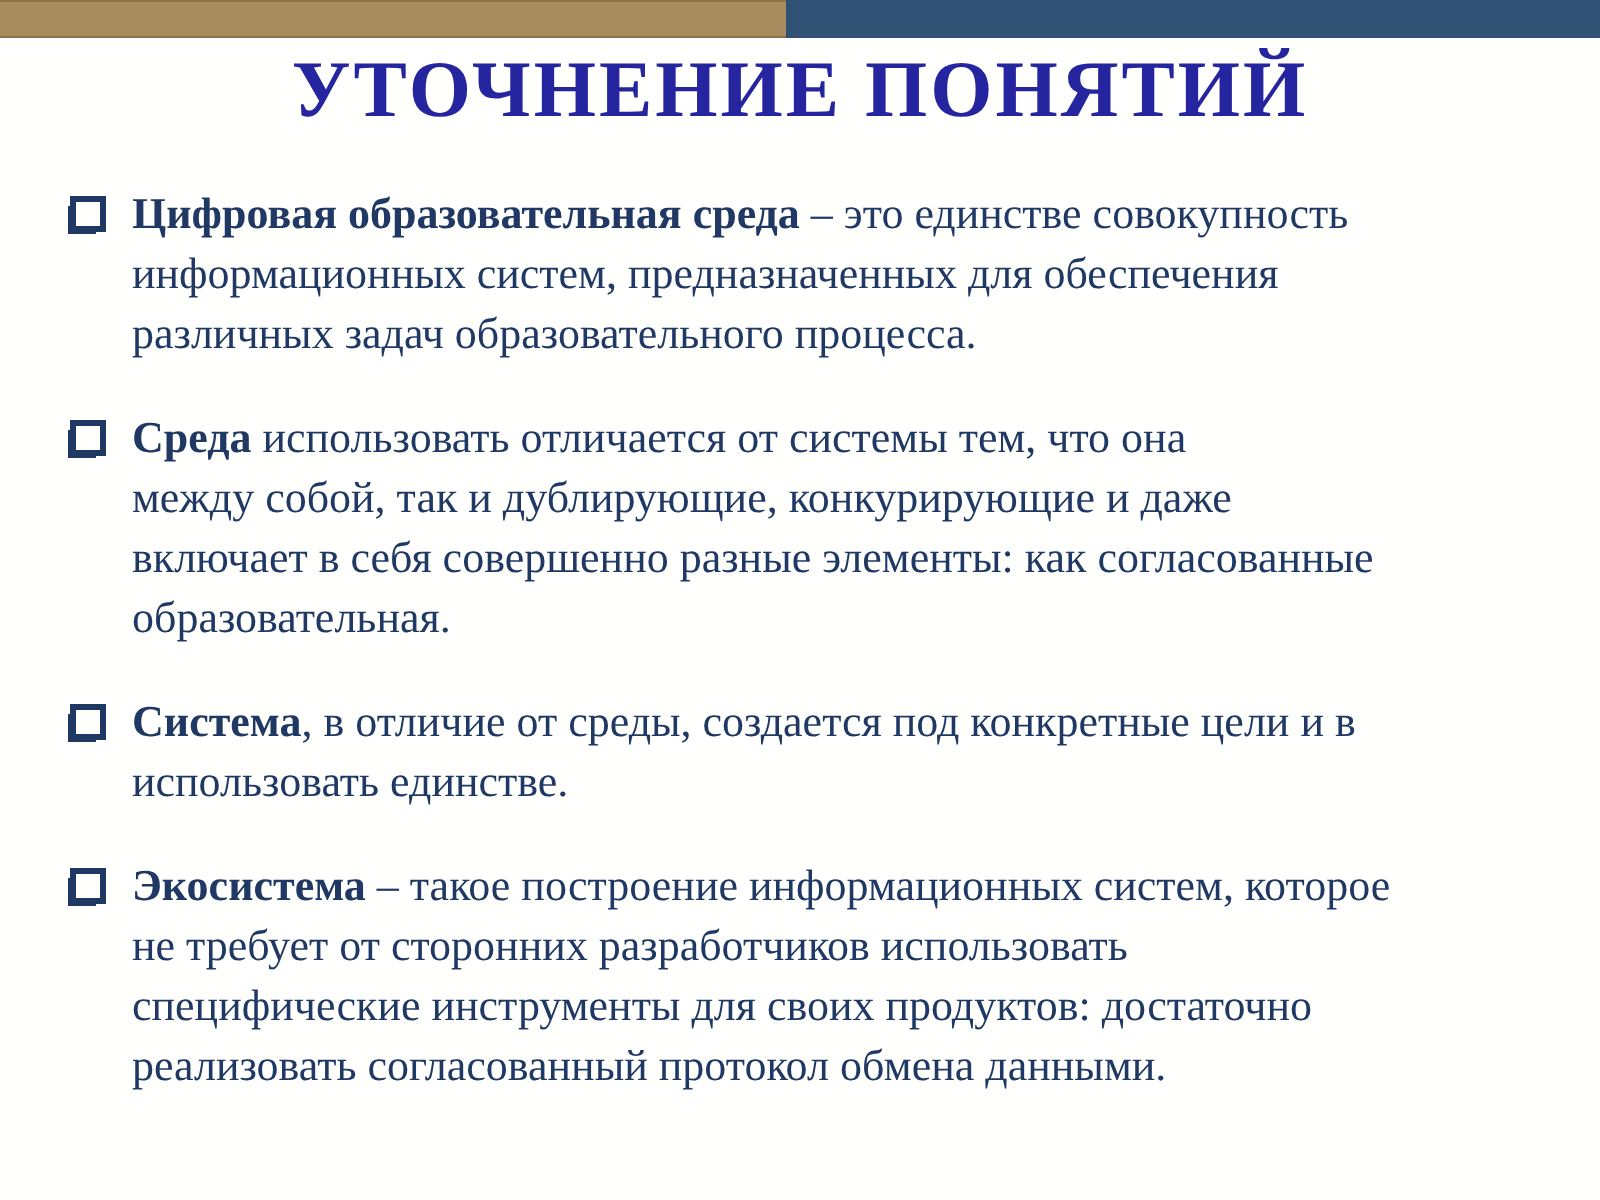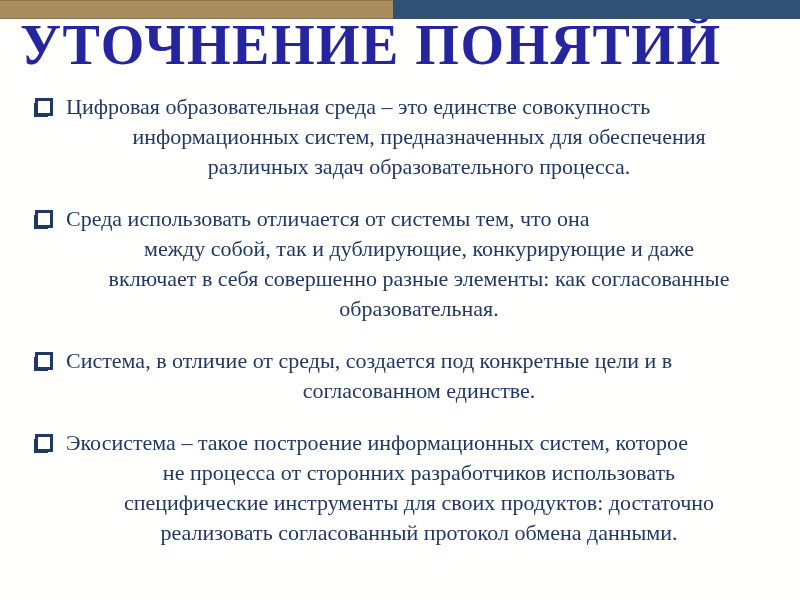--- a/index.html
+++ b/index.html
@@ -15,21 +15,22 @@
   .topbar { position: absolute; top: 0; left: 0; width: 800px; height: 19px; display: flex; }
   .topbar .seg-tan {
     width: 393px; height: 19px; background: #a68c5f;
     box-shadow: inset 0 1px 0 rgba(60,45,10,.25), inset 0 -1px 0 rgba(60,45,10,.25);
   }
   .topbar .seg-navy { flex: 1; height: 19px; background: #2f5173; }
 
   
   h1.title {
     margin: 22px 20px 0 20px;
-    font-size: 56px;
+    text-align: center;
+    font-size: 40px;
     line-height: 46px;
     font-weight: bold;
     letter-spacing: 1.5px;
     color: #2525a0;
     white-space: nowrap;
   }
 
   
   .content { margin: 24px 28px 0 35px; }
   .item {
@@ -40,23 +41,23 @@
     font-size: 22px;
     line-height: 30px;
   }
   .item .ballot {
     position: absolute; left: 0; top: 6px;
     width: 12px; height: 12px;
     border: 3px solid #1f3864;
     background: #fffffd;
     box-shadow: -3px 3px 0 -2px #1f3864;
   }
-  .item b { font-weight: normal; }
+  .item b { font-weight: bold; }
   .ln { white-space: nowrap; }
-  [data-bind-lines] > div { white-space: nowrap; text-align: center; }
+  [data-bind-lines] > div { white-space: nowrap; }
 </style>
 </head>
 <body>
 
 <div class="topbar">
   <div class="seg-tan"></div>
   <div class="seg-navy"></div>
 </div>
 
 <h1 class="title" data-bind="slide.title">УТОЧНЕНИЕ ПОНЯТИЙ</h1>
@@ -79,27 +80,27 @@
         <div>между собой, так и дублирующие, конкурирующие и даже</div>
         <div>включает в себя совершенно разные элементы: как согласованные</div>
         <div>образовательная.</div>
       </div>
   </div>
 
   <div class="item">
     <span class="ballot"></span>
     <div class="ln"><b data-bind="slide.bullets.2.term">Система</b><span data-bind="slide.bullets.2.line1_rest">, в отличие от среды, создается под конкретные цели и в</span></div>
     <div data-bind-lines="slide.bullets.2.lines">
-        <div>согласованном единстве.</div>
+        <div>использовать единстве.</div>
       </div>
   </div>
 
   <div class="item">
     <span class="ballot"></span>
     <div class="ln"><b data-bind="slide.bullets.3.term">Экосистема</b><span data-bind="slide.bullets.3.line1_rest"> – такое построение информационных систем, которое</span></div>
     <div data-bind-lines="slide.bullets.3.lines">
-        <div>не процесса от сторонних разработчиков использовать</div>
+        <div>не требует от сторонних разработчиков использовать</div>
         <div>специфические инструменты для своих продуктов: достаточно</div>
         <div>реализовать согласованный протокол обмена данными.</div>
       </div>
   </div>
 
 </div>
 
 </body></html>

